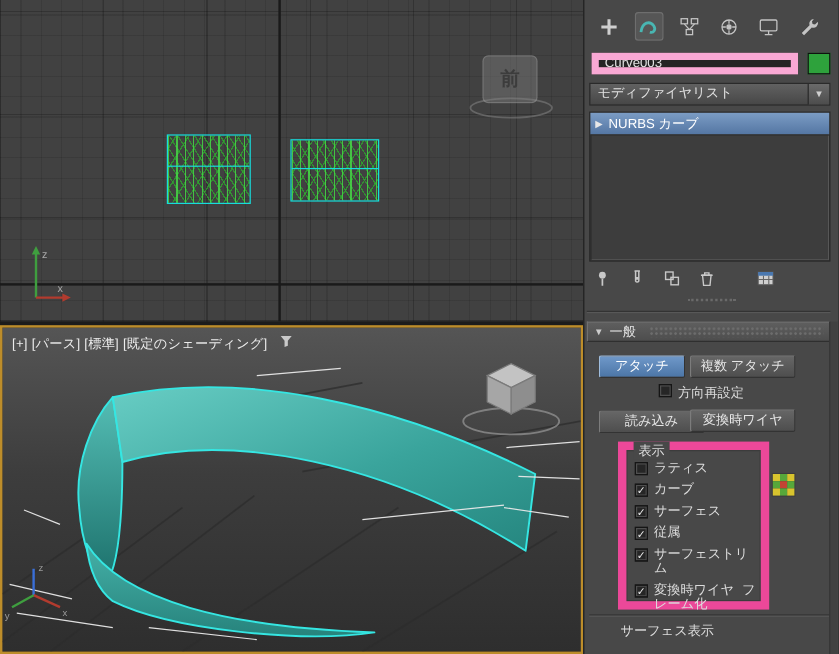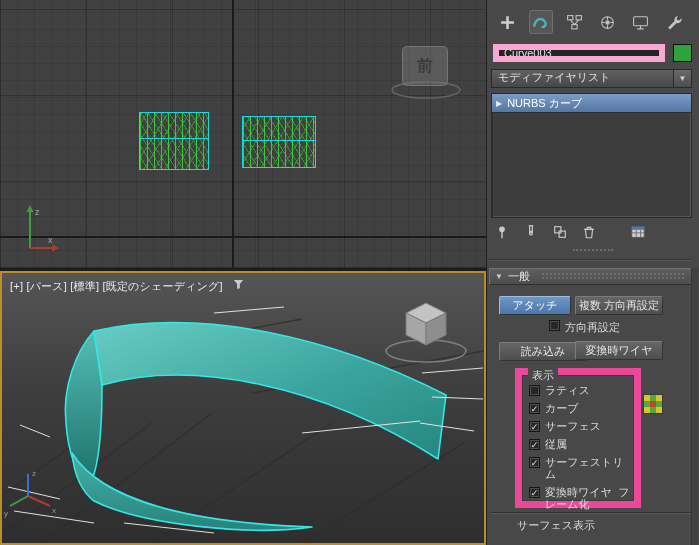--- a/index.html
+++ b/index.html
@@ -298,21 +298,21 @@
     <div class="sep-dots"></div>
     <div class="groove g1"></div>
 
     <div class="rollout-hdr">
       <span class="tri">▼</span>
       <span>一般</span>
       <span class="dotfill"></span>
     </div>
 
     <div class="panel-btn active" style="left:12px;top:296px;width:72px;">アタッチ</div>
-    <div class="panel-btn" style="left:88px;top:296px;width:88px;">複数 方向再設定</div>
+    <div class="panel-btn" style="left:88px;top:296px;width:88px;">複数 アタッチ</div>
 
     <label class="cbrow reorient-row">
       <span class="cb"></span>
       <span>方向再設定</span>
     </label>
 
     <div class="panel-btn" style="left:12px;top:342px;width:88px;">読み込み</div>
     <div class="panel-btn" style="left:88px;top:341px;width:88px;">変換時ワイヤ</div>
 
     <div class="groupbox">

